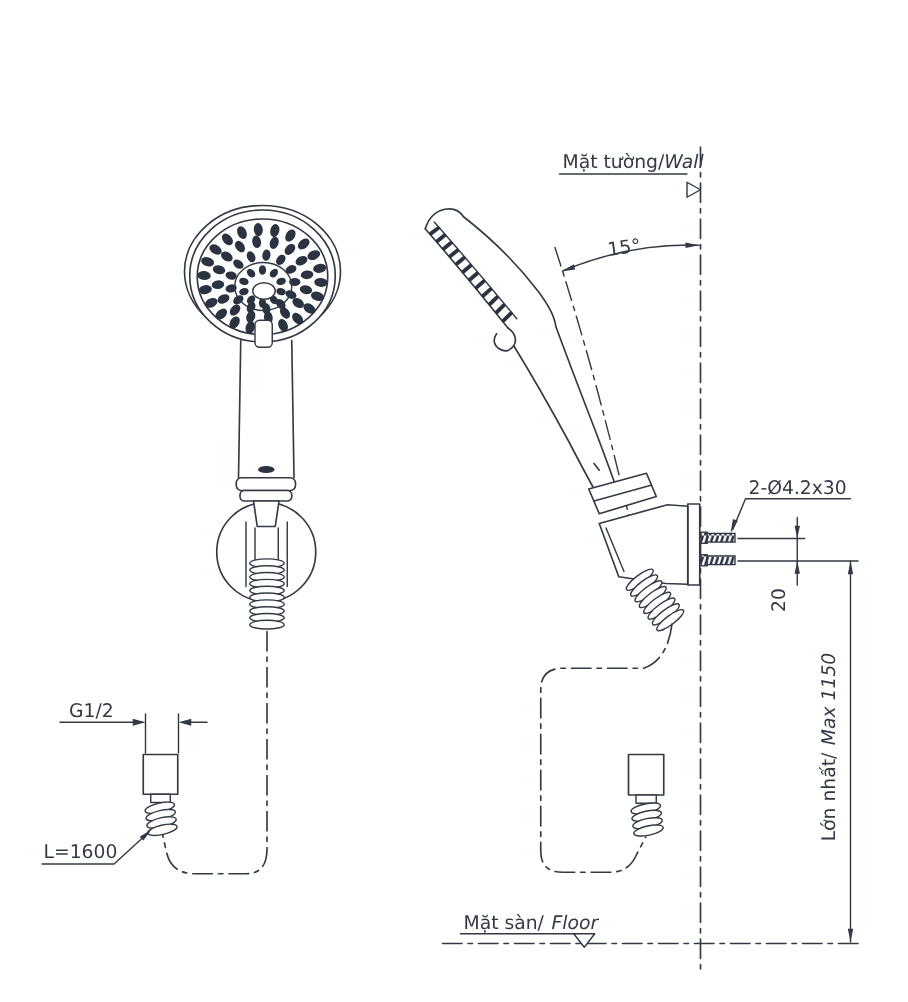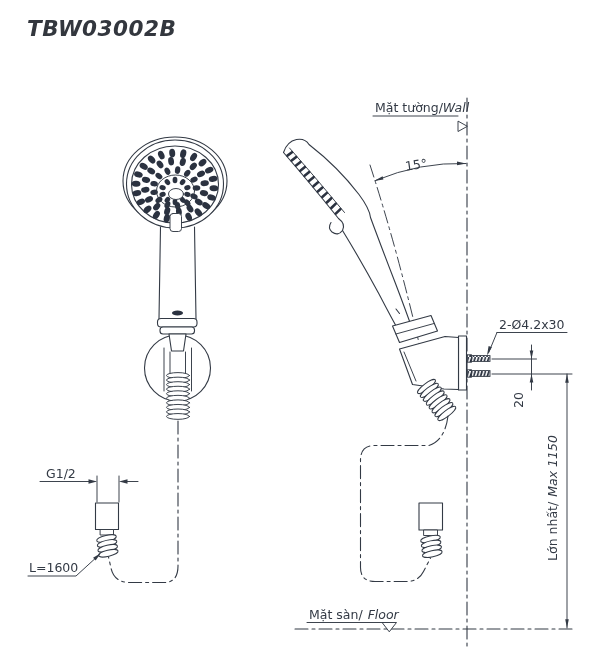--- a/index.html
+++ b/index.html
@@ -14,21 +14,20 @@
   .dash{stroke-dasharray:13 4 3 4;}
   .ink{fill:var(--ink,#2b3240);stroke:none;}
   .arr{fill:var(--line,#333a45);stroke:none;}
   text.lbl{fill:var(--line,#333a45);font-size:12.5px;font-family:"DejaVu Sans","Liberation Sans",sans-serif;}
   .it{font-style:italic;}
 </style>
 </head>
 <body>
 
 <div id="stage" style="--line: #333a45; --ink: #2b3240; --title: #33373e; --bg: #ffffff;">
-  <div id="title">TBW03002B</div>
 
   <svg width="605" height="668" viewBox="0 0 605 668">
     <defs>
       <pattern id="scrhatch" width="3.4" height="7" patternUnits="userSpaceOnUse">
         <rect width="3.4" height="7" fill="#fff"></rect>
         <line x1="0.6" y1="7" x2="2.8" y2="0" stroke="#2b3240" stroke-width="1.7"></line>
       </pattern>
     </defs>
 
     <g>

